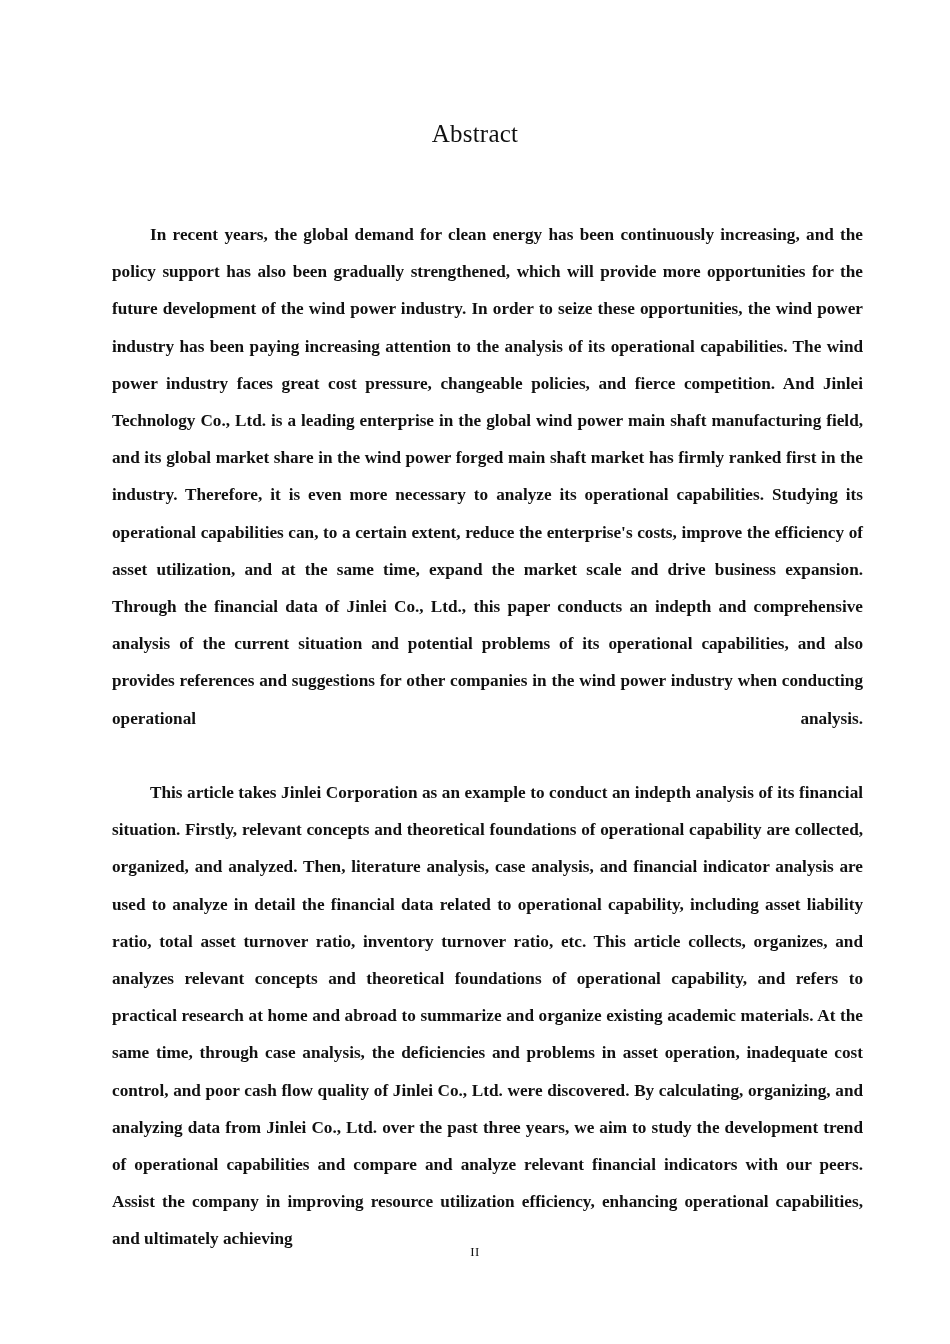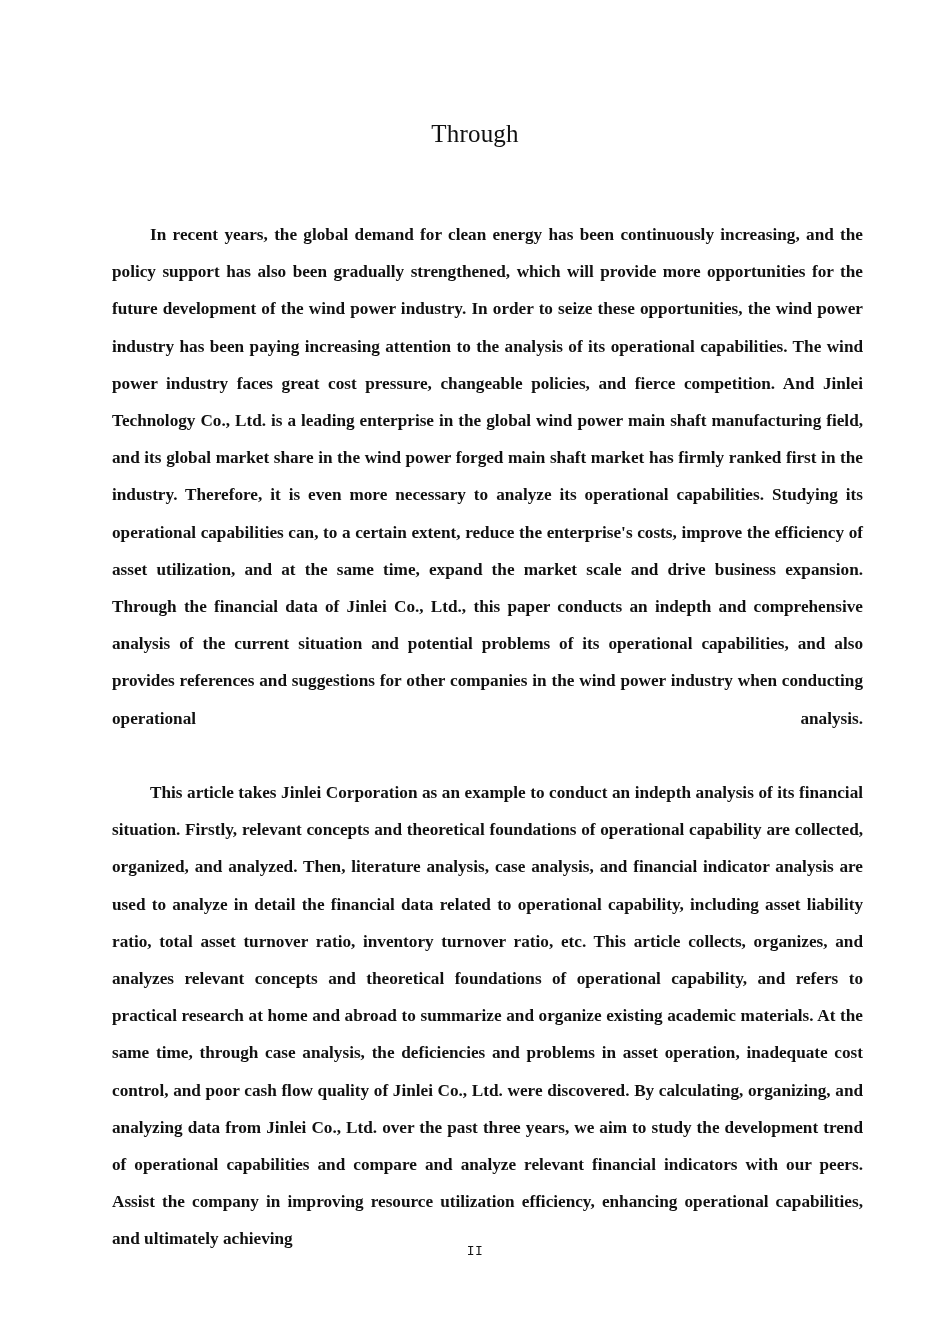--- a/index.html
+++ b/index.html
@@ -68,29 +68,28 @@
   .page-number {
     position: absolute;
     left: 0;
     top: 1243px;
     width: 950px;
     text-align: center;
     font-size: 13px;
     line-height: 18px;
     color: #141414;
     letter-spacing: 0.5px;
-    font-family: Liberation Mono, monospace;
   }
 </style>
 </head>
 <body>
 
 <div class="page">
 
-  <h1 class="page-title">Through</h1>
+  <h1 class="page-title">Abstract</h1>
 
   <div class="body-block">
     <p class="para">In recent years, the global demand for clean energy has been continuously increasing, and the policy support has also been gradually strengthened, which will provide more opportunities for the future development of the wind power industry. In order to seize these opportunities, the wind power industry has been paying increasing attention to the analysis of its operational capabilities. The wind power industry faces great cost pressure, changeable policies, and fierce competition. And Jinlei Technology Co., Ltd. is a leading enterprise in the global wind power main shaft manufacturing field, and its global market share in the wind power forged main shaft market has firmly ranked first in the industry. Therefore, it is even more necessary to analyze its operational capabilities. Studying its operational capabilities can, to a certain extent, reduce the enterprise's costs, improve the efficiency of asset utilization, and at the same time, expand the market scale and drive business expansion. Through the financial data of Jinlei Co., Ltd., this paper conducts an indepth and comprehensive analysis of the current situation and potential problems of its operational capabilities, and also provides references and suggestions for other companies in the wind power industry when conducting operational analysis.</p>
     <p class="para flowing">This article takes Jinlei Corporation as an example to conduct an indepth analysis of its financial situation. Firstly, relevant concepts and theoretical foundations of operational capability are collected, organized, and analyzed. Then, literature analysis, case analysis, and financial indicator analysis are used to analyze in detail the financial data related to operational capability, including asset liability ratio, total asset turnover ratio, inventory turnover ratio, etc. This article collects, organizes, and analyzes relevant concepts and theoretical foundations of operational capability, and refers to practical research at home and abroad to summarize and organize existing academic materials. At the same time, through case analysis, the deficiencies and problems in asset operation, inadequate cost control, and poor cash flow quality of Jinlei Co., Ltd. were discovered. By calculating, organizing, and analyzing data from Jinlei Co., Ltd. over the past three years, we aim to study the development trend of operational capabilities and compare and analyze relevant financial indicators with our peers. Assist the company in improving resource utilization efficiency, enhancing operational capabilities, and ultimately achieving</p>
   </div>
 
   <div class="page-number">II</div>
 
 </div>
 

